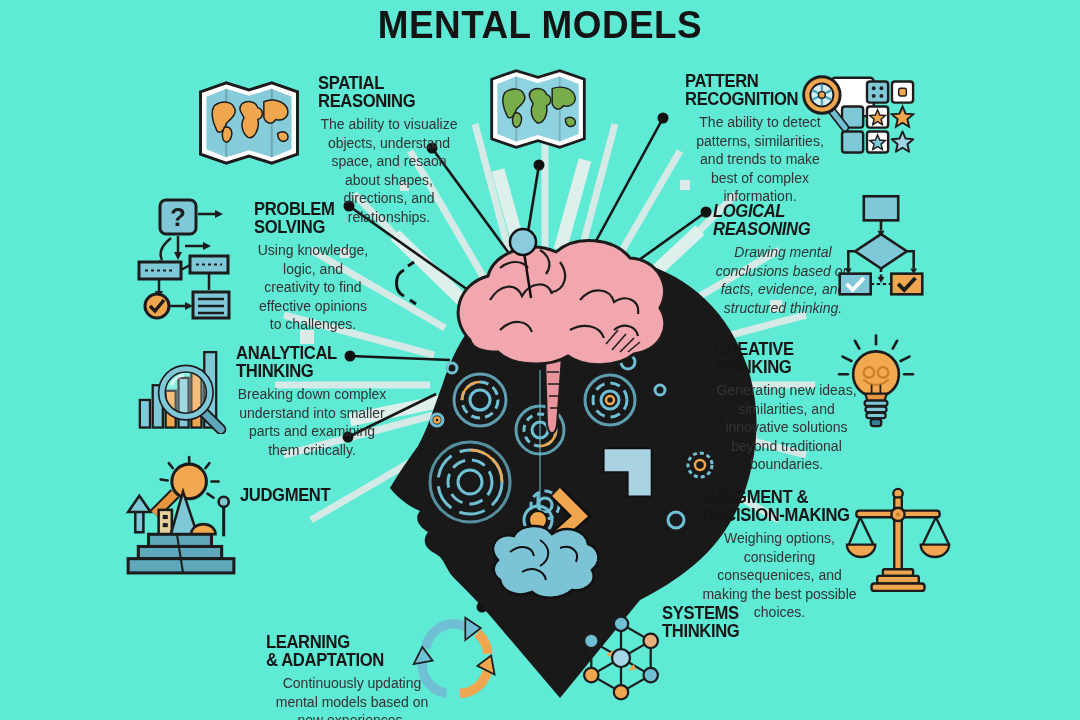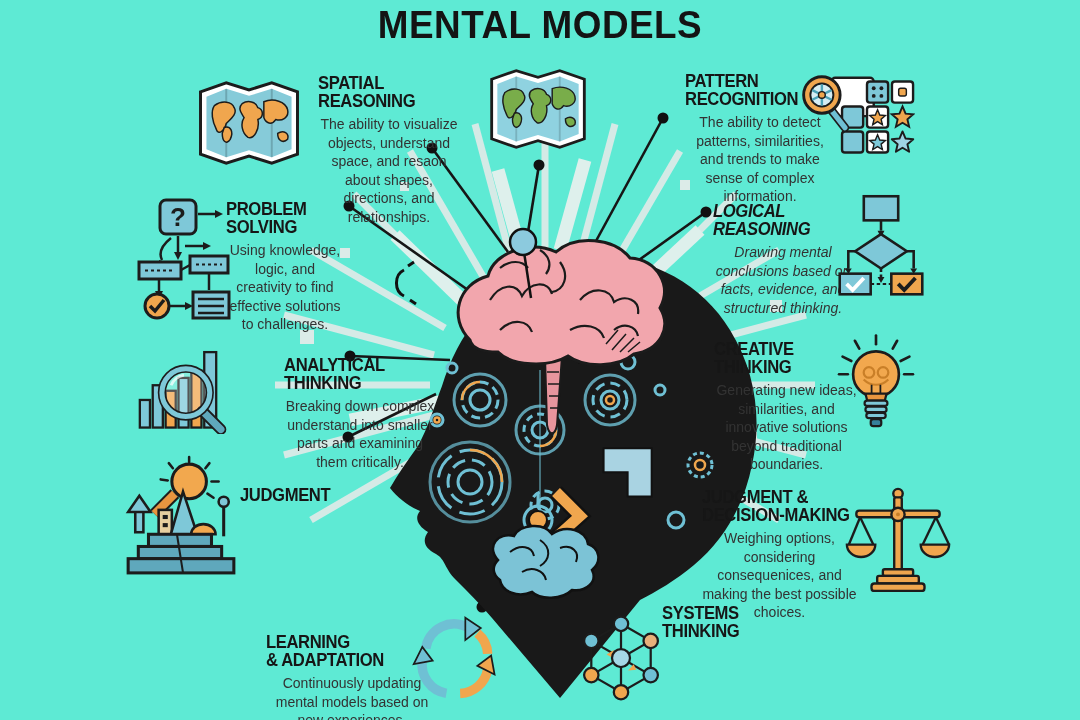--- a/index.html
+++ b/index.html
@@ -205,21 +205,21 @@
       <path d="M 84,58 C 90,54 96,58 94,64 C 90,68 84,66 84,58 Z"></path>
     </g>
   </svg>
 </div>
 
 <div class="layer" style="left:685px;top:72px;width:150px;">
   <div class="sec-h">
     <span>PATTERN</span>
         <span>RECOGNITION</span>
   </div>
-  <div class="sec-d" style="width:150px;">The ability to detect patterns, similarities, and trends to make sense of complex information.</div>
+  <div class="sec-d" style="width:150px;">The ability to detect patterns, similarities, and trends to make best of complex information.</div>
 </div>
 <div class="layer icon-box" style="left:795px;top:68px;width:120px;height:100px;">
   <svg viewBox="0 0 125 100">
     <rect x="38" y="8" width="44" height="40" rx="4" fill="#fff" stroke="#1c1c1c" stroke-width="2.5"></rect>
     <g>
       <rect x="75" y="12" width="22" height="22" rx="3" fill="#7ec8d8" stroke="#1c1c1c" stroke-width="2.5"></rect>
       <circle cx="82" cy="19" r="2" fill="#1c1c1c"></circle>
           <circle cx="90" cy="19" r="2" fill="#1c1c1c"></circle>
       <circle cx="82" cy="27" r="2" fill="#1c1c1c"></circle>
           <circle cx="90" cy="27" r="2" fill="#1c1c1c"></circle>
@@ -272,26 +272,26 @@
     <rect x="6" y="64" width="42" height="17" fill="#7ec8d8" stroke="#1c1c1c" stroke-width="3"></rect>
     <line x1="12" y1="72.5" x2="42" y2="72.5" stroke="#1c1c1c" stroke-width="2" stroke-dasharray="3 3"></line>
     <rect x="57" y="58" width="38" height="17" fill="#7ec8d8" stroke="#1c1c1c" stroke-width="3"></rect>
     <line x1="63" y1="66.5" x2="89" y2="66.5" stroke="#1c1c1c" stroke-width="2" stroke-dasharray="3 3"></line>
     <circle cx="24" cy="108" r="12" fill="#f0a64e" stroke="#1c1c1c" stroke-width="3"></circle>
     <path d="M 17,108 L 22,113 L 31,102" fill="none" stroke="#1c1c1c" stroke-width="3.5"></path>
     <rect x="60" y="94" width="36" height="26" fill="#7ec8d8" stroke="#1c1c1c" stroke-width="3"></rect>
     <path d="M 65,101 h 26 M 65,108 h 26 M 65,115 h 26" stroke="#1c1c1c" stroke-width="2.5"></path>
   </svg>
 </div>
-<div class="layer" style="left:226px;top:200px;width:118px;">
+<div class="layer" style="left:254px;top:200px;width:118px;">
   <div class="sec-h">
     <span>PROBLEM</span>
         <span>SOLVING</span>
   </div>
-  <div class="sec-d" style="width:118px;">Using knowledge, logic, and creativity to find effective solutions to challenges.</div>
+  <div class="sec-d" style="width:118px;">Using knowledge, logic, and creativity to find effective opinions to challenges.</div>
 </div>
 
 <div class="layer" style="left:713px;top:202px;width:140px;font-style:italic;">
   <div class="sec-h">
     <span>LOGICAL</span>
         <span>REASONING</span>
   </div>
   <div class="sec-d" style="width:140px;">Drawing mental conclusions based on facts, evidence, and structured thinking.</div>
 </div>
 <div class="layer icon-box" style="left:838px;top:188px;width:86px;height:118px;">
@@ -328,21 +328,21 @@
       <rect x="58" y="30" width="11" height="62" fill="#f0a64e"></rect>
       <rect x="72" y="10" width="13" height="82" fill="#7ec8d8"></rect>
     </g>
     <line x1="70" y1="74" x2="90" y2="94" stroke="#1c1c1c" stroke-width="12" stroke-linecap="round"></line>
     <line x1="70" y1="74" x2="90" y2="94" stroke="#5fa8bc" stroke-width="8" stroke-linecap="round"></line>
     <circle cx="52" cy="54" r="26" fill="rgba(255,255,255,0.25)" stroke="#1c1c1c" stroke-width="9"></circle>
     <circle cx="52" cy="54" r="26" fill="none" stroke="#7ec8d8" stroke-width="5.5"></circle>
     <path d="M 36,46 A 19 19 0 0 1 50,35" fill="none" stroke="#fff" stroke-width="3" opacity=".7"></path>
   </svg>
 </div>
-<div class="layer" style="left:236px;top:356px;width:152px;margin-left:48px;">
+<div class="layer" style="left:236px;top:344px;width:152px;">
   <div class="sec-h">
     <span>ANALYTICAL</span>
         <span>THINKING</span>
   </div>
   <div class="sec-d" style="width:152px;">Breaking down complex understand into smaller parts and examining them critically.</div>
 </div>
 
 <div class="layer" style="left:714px;top:340px;width:145px;">
   <div class="sec-h">
     <span>CREATIVE</span>

